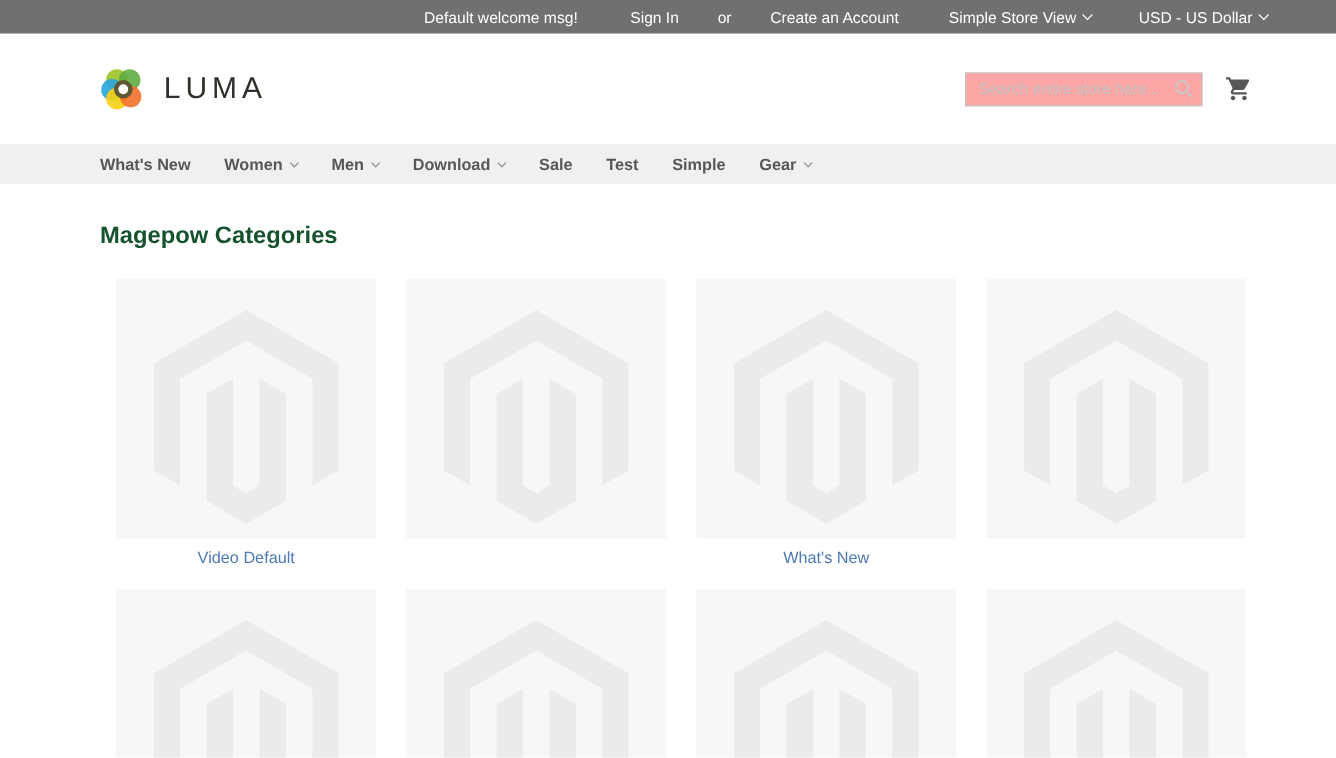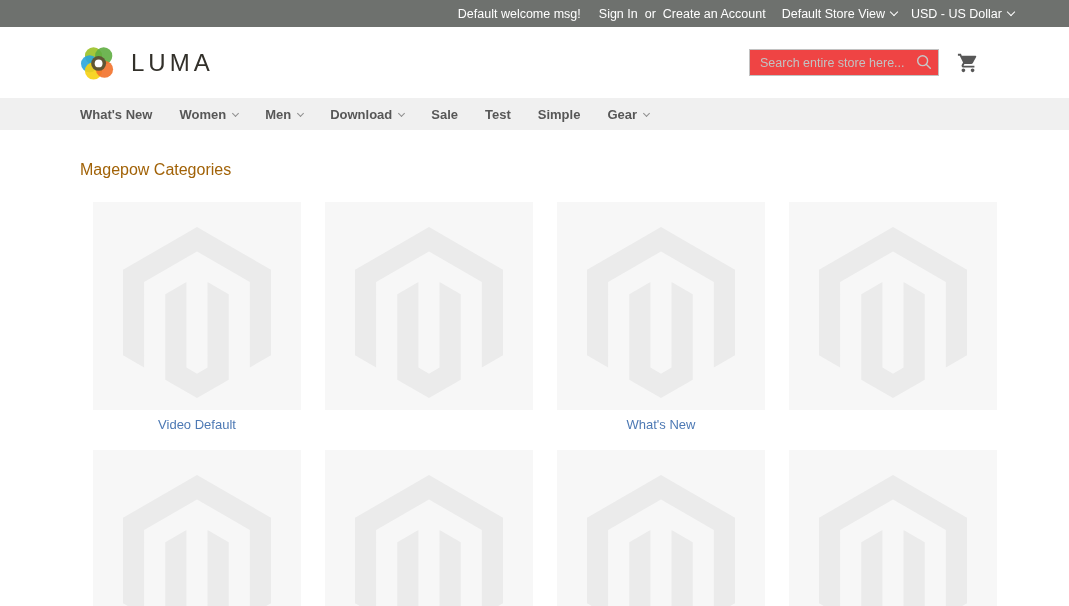--- a/index.html
+++ b/index.html
@@ -8,50 +8,50 @@
     width:1069px; height:606px; overflow:hidden;
     background:#fff;
     font-family:"Liberation Sans", sans-serif;
     -webkit-font-smoothing:antialiased;
   }
 
   
   .topbar {
     height:27px; background:#6e716e; color:#fff;
     display:flex; align-items:center; justify-content:flex-end;
-    padding-right:55px; font-size:12.5px;
+    padding-right:55px; font-size:12.5px;gap:24px;
   }
   .topbar a, .topbar .tb-item { color:#fff; text-decoration:none; }
   .tb-welcome { margin-right:18px; }
   .tb-signin { margin-right:7px; }
   .tb-or { margin-right:7px; }
   .tb-create { margin-right:16px; }
   .tb-switch { display:flex; align-items:center; margin-right:0; cursor:pointer; }
   .tb-switch + .tb-switch { margin-left:14px; }
   .caret {
     display:inline-block; width:6px; height:6px;
     border-right:1.5px solid currentColor; border-bottom:1.5px solid currentColor;
     transform:rotate(45deg); margin-left:6px; margin-top:-4px;
   }
   .caret.gray { color:#8f8f8f; }
 
   
   .header {
-    height:71px; display:flex; align-items:center;
-    padding-left:80px; padding-right:90px; background:#fff;
+    height:88px; display:flex; align-items:center;
+    padding-left:80px; padding-right:67px; background:#fff;
   }
   .logo { display:flex; align-items:center; text-decoration:none; cursor:pointer; }
   .logo-text {
     margin-left:13px; font-size:24px; letter-spacing:4px;
     color:#32302a; font-weight:400;
   }
   .header-spacer { flex:1; }
   .search-wrap { position:relative; width:190px; }
   .search-input {
-    width:190px; height:27px; border:1px solid #c2c2c2; background:#ef4444;
+    width:190px; height:27px; border:1px solid #c2c2c2; background:#fca5a5;
     font-family:"Liberation Sans", sans-serif;
     font-size:12.5px; color:#333; padding:0 28px 0 10px; outline:none;
   }
   .search-input::placeholder { color:#c2c2c2; opacity:1; }
   .search-icon-btn {
     position:absolute; right:5px; top:4px; width:20px; height:20px;
     border:none; background:transparent; padding:0; cursor:pointer;
   }
   .cart-btn {
     margin-left:18px; border:none; background:transparent; padding:0;
@@ -66,21 +66,21 @@
   .nav-item {
     display:flex; align-items:center;
     margin-right:27px; font-size:13px; font-weight:700; color:#575757;
     text-decoration:none; cursor:pointer; white-space:nowrap;
   }
   .nav-item .caret { width:5px; height:5px; margin-left:7px; margin-top:-2px; }
 
   
   .main { padding:0 80px; }
   .page-title {
-    margin:31px 0 0 0; font-size:16px; font-weight:400; color:#a16207;
+    margin:31px 0 0 0; font-size:19px; font-weight:700; color:#14532d;
   }
   .grid {
     margin-top:23px; padding:0 13px;
     display:grid; grid-template-columns:repeat(4,208px);
     column-gap:24px; row-gap:17px;
   }
   .cat-card { display:block; text-decoration:none; cursor:pointer; }
   .cat-img {
     width:208px; height:208px; background:#f7f7f7;
     display:flex; justify-content:center; align-items:flex-start;
@@ -93,21 +93,21 @@
 </style>
 </head>
 <body>
 
 <div class="topbar">
   <span class="tb-item tb-welcome">Default welcome msg!</span>
   <a class="tb-signin" href="#">Sign In</a>
   <span class="tb-item tb-or">or</span>
   <a class="tb-create" href="#">Create an Account</a>
   <span class="tb-switch">
-    <span>Default Store View</span>
+    <span>Simple Store View</span>
     <span class="caret"></span>
   </span>
   <span class="tb-switch">
     <span>USD - US Dollar</span>
     <span class="caret"></span>
   </span>
 </div>
 
 <div class="header">
   <a class="logo" href="#">

